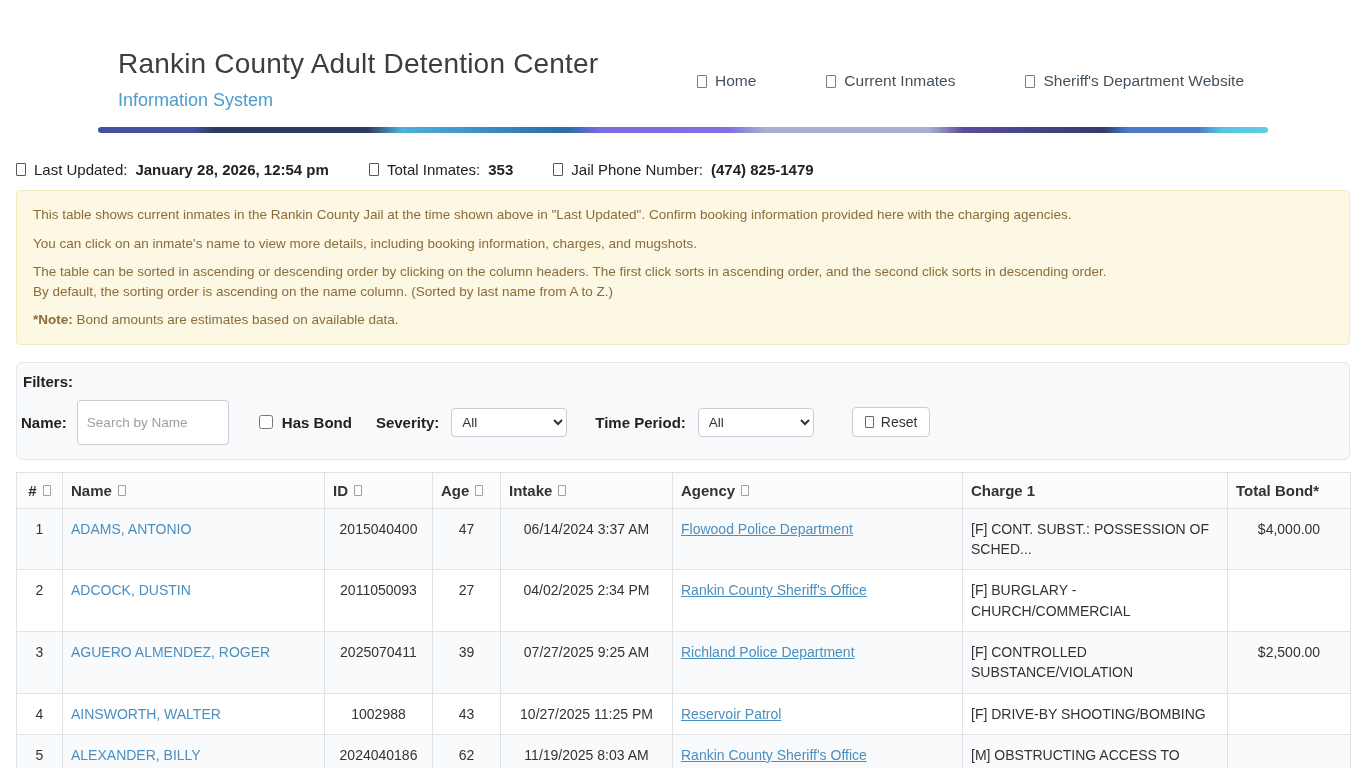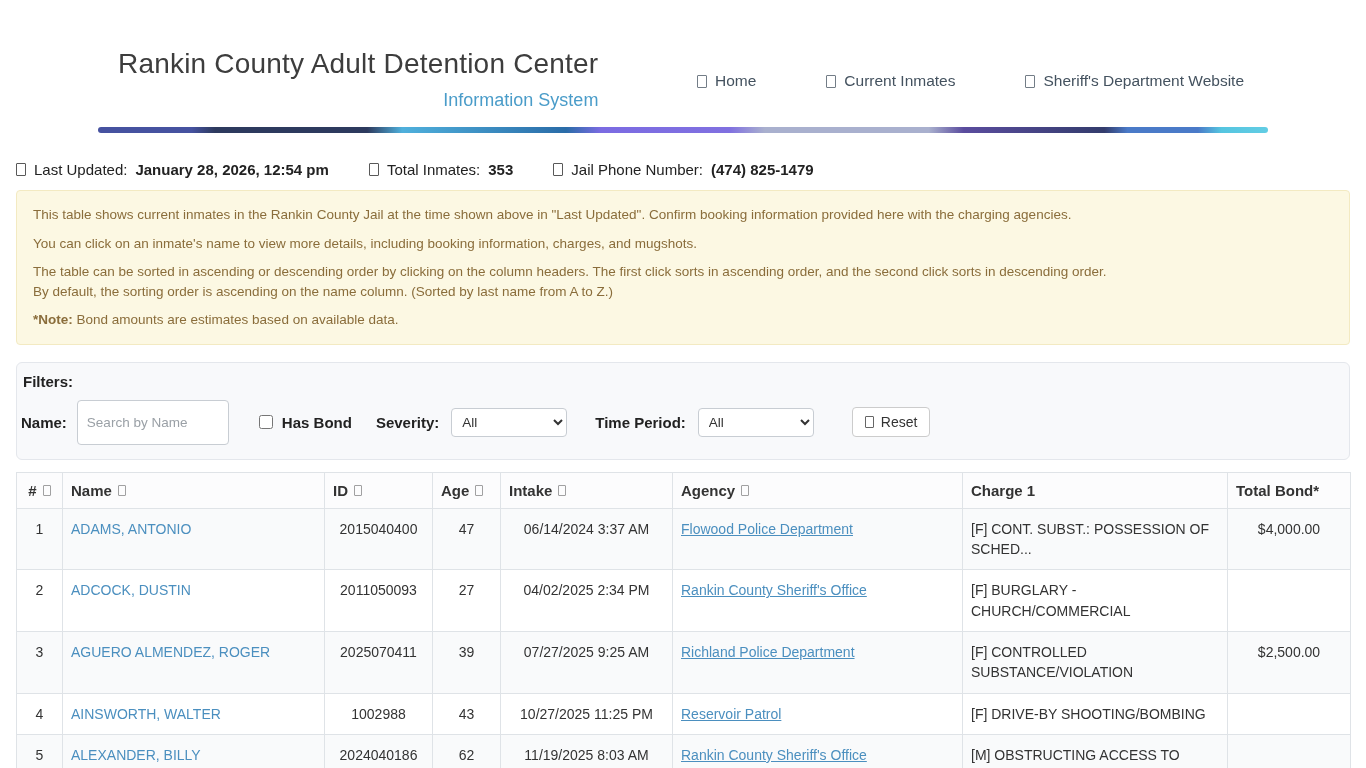--- a/index.html
+++ b/index.html
@@ -14,21 +14,21 @@
   
   .header-inner {
     width: 1170px; margin: 0 auto; padding-top: 42px;
     display: flex; align-items: flex-start;
   }
   .logo-box {
     width: 84px; text-align: center; font-size: 13px; color: #555;
     line-height: 1.55; padding-top: 2px; flex: 0 0 auto;
   }
   .broken-img { vertical-align: -2px; margin-right: 3px; }
-  .title-block { margin-left: 20px; text-align: right; }
+  .title-block { margin-left: 20px; text-align: left; }
   .page-title {
     font-size: 28px; font-weight: 500; color: #3d3d3d;
     margin: 6px 0 0 0; letter-spacing: 0.2px;
   }
   .page-subtitle { font-size: 18px; color: #4a9cc9; margin-top: 10px; }
   .main-nav { margin-left: auto; display: flex; gap: 70px; padding: 30px 24px 0 0; }
   .nav-link {
     font-size: 15.5px; color: #44525f; text-decoration: none;
     display: inline-flex; align-items: center; gap: 8px; white-space: nowrap;
   }

